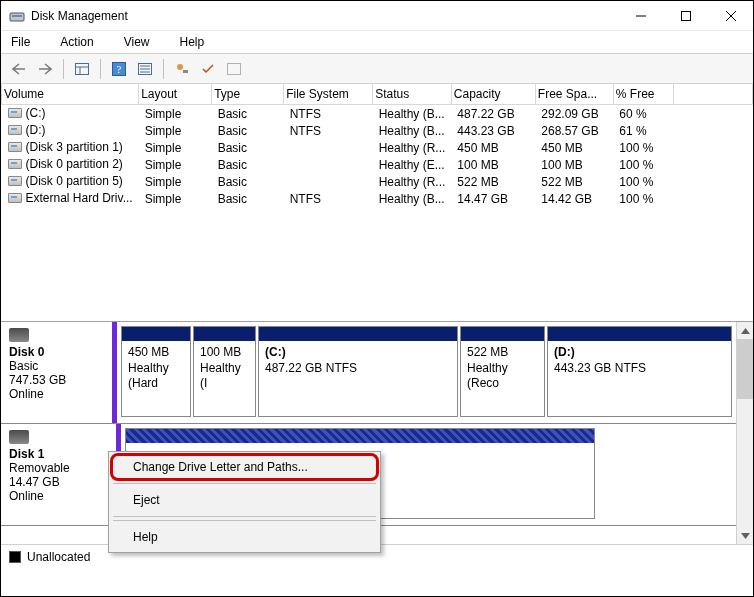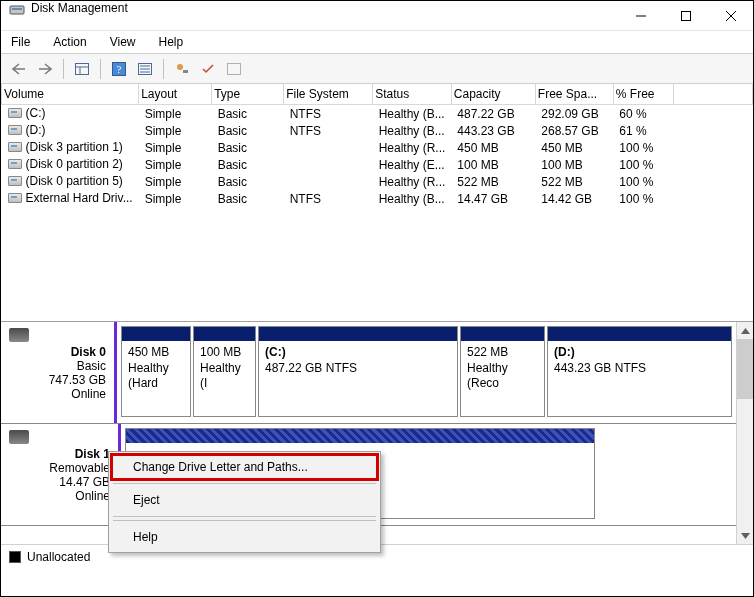--- a/index.html
+++ b/index.html
@@ -10,41 +10,42 @@
     background: #fff;
     color: #000;
     width: 754px;
     height: 597px;
     overflow: hidden;
     border: 1px solid #000;
   }
   
   .titlebar {
     display: flex;
+    align-items: center;
     height: 30px;
     padding: 0 0 0 8px;
     background: #fff;
     border-bottom: 1px solid #e5e5e5;
   }
   .titlebar .icon {
     width: 16px; height: 16px;
     margin-right: 6px;
     display: inline-flex; align-items: center; justify-content: center;
   }
   .titlebar .title { flex: 1; font-size: 12px; }
   .winbtn {
     width: 45px; height: 29px;
     display: inline-flex; align-items: center; justify-content: center;
     font-size: 12px;
   }
   .winbtn svg { pointer-events: none; }
   
   .menubar {
     display: flex;
-    gap: 23px;
+    gap: 30px;
     padding: 4px 10px;
     border-bottom: 1px solid #d0d0d0;
     background: #fff;
   }
   .menubar span { cursor: default; }
   
   .toolbar {
     display: flex;
     align-items: center;
     gap: 2px;
@@ -118,24 +119,23 @@
   }
   .scrollbar .strack { flex:1; background:#f0f0f0; position:relative;}
   .scrollbar .sthumb { position:absolute; top:0; left:0; right:0; height:60px; background:#cdcdcd;}
   .disk-row {
     display: flex;
     border-bottom: 1px solid #888;
     height: 102px;
   }
   .disk-head {
     width: 120px;
-    border-right: 3px solid #6d28d9;
+    border-right: 5px solid #6d28d9;
     padding: 6px 8px;
     background:#fff;
-    text-align:right;
   }
   .disk-head .dicon {
     width:20px; height:14px; display:block; margin-bottom:3px;
     background: linear-gradient(#4a4a4a,#888);
     border-radius:2px;
     position:relative;
   }
   .disk-head b { font-weight:bold; }
   .parts {
     flex:1;
@@ -182,20 +182,21 @@
     box-shadow: 3px 3px 4px rgba(0,0,0,0.25);
     padding:2px;
   }
   .ctxmenu .mitem {
     padding: 6px 22px;
     font-size:12px;
   }
   .ctxmenu .mitem.hl {
     outline: 3px solid #d40000;
     outline-offset: -2px;
+    border-radius: 7px;
   }
   .ctxmenu .msep { height:1px; background:#c0c0c0; margin:3px 2px; }
   
   .c0{width:127px}.c1{width:73px}.c2{width:72px}.c3{width:89px}.c4{width:76px}.c5{width:84px}.c6{width:78px}.c7{width:60px}
 </style>
 </head>
 <body>
 
 <div class="titlebar">
   <span class="icon">

